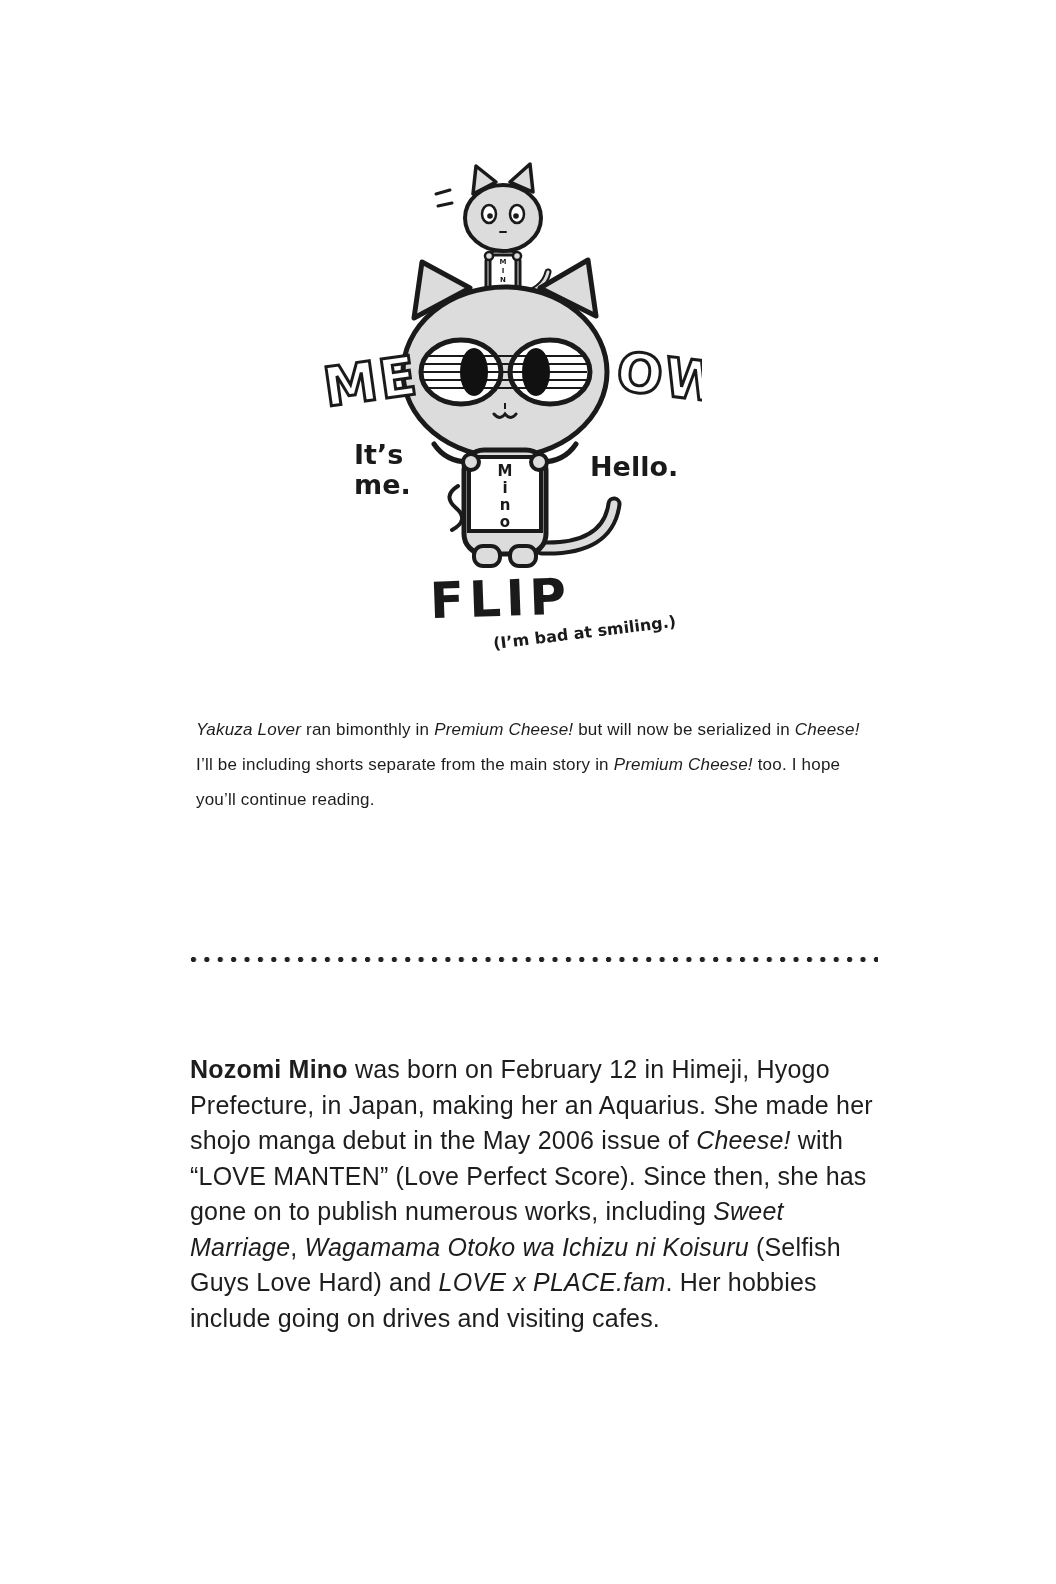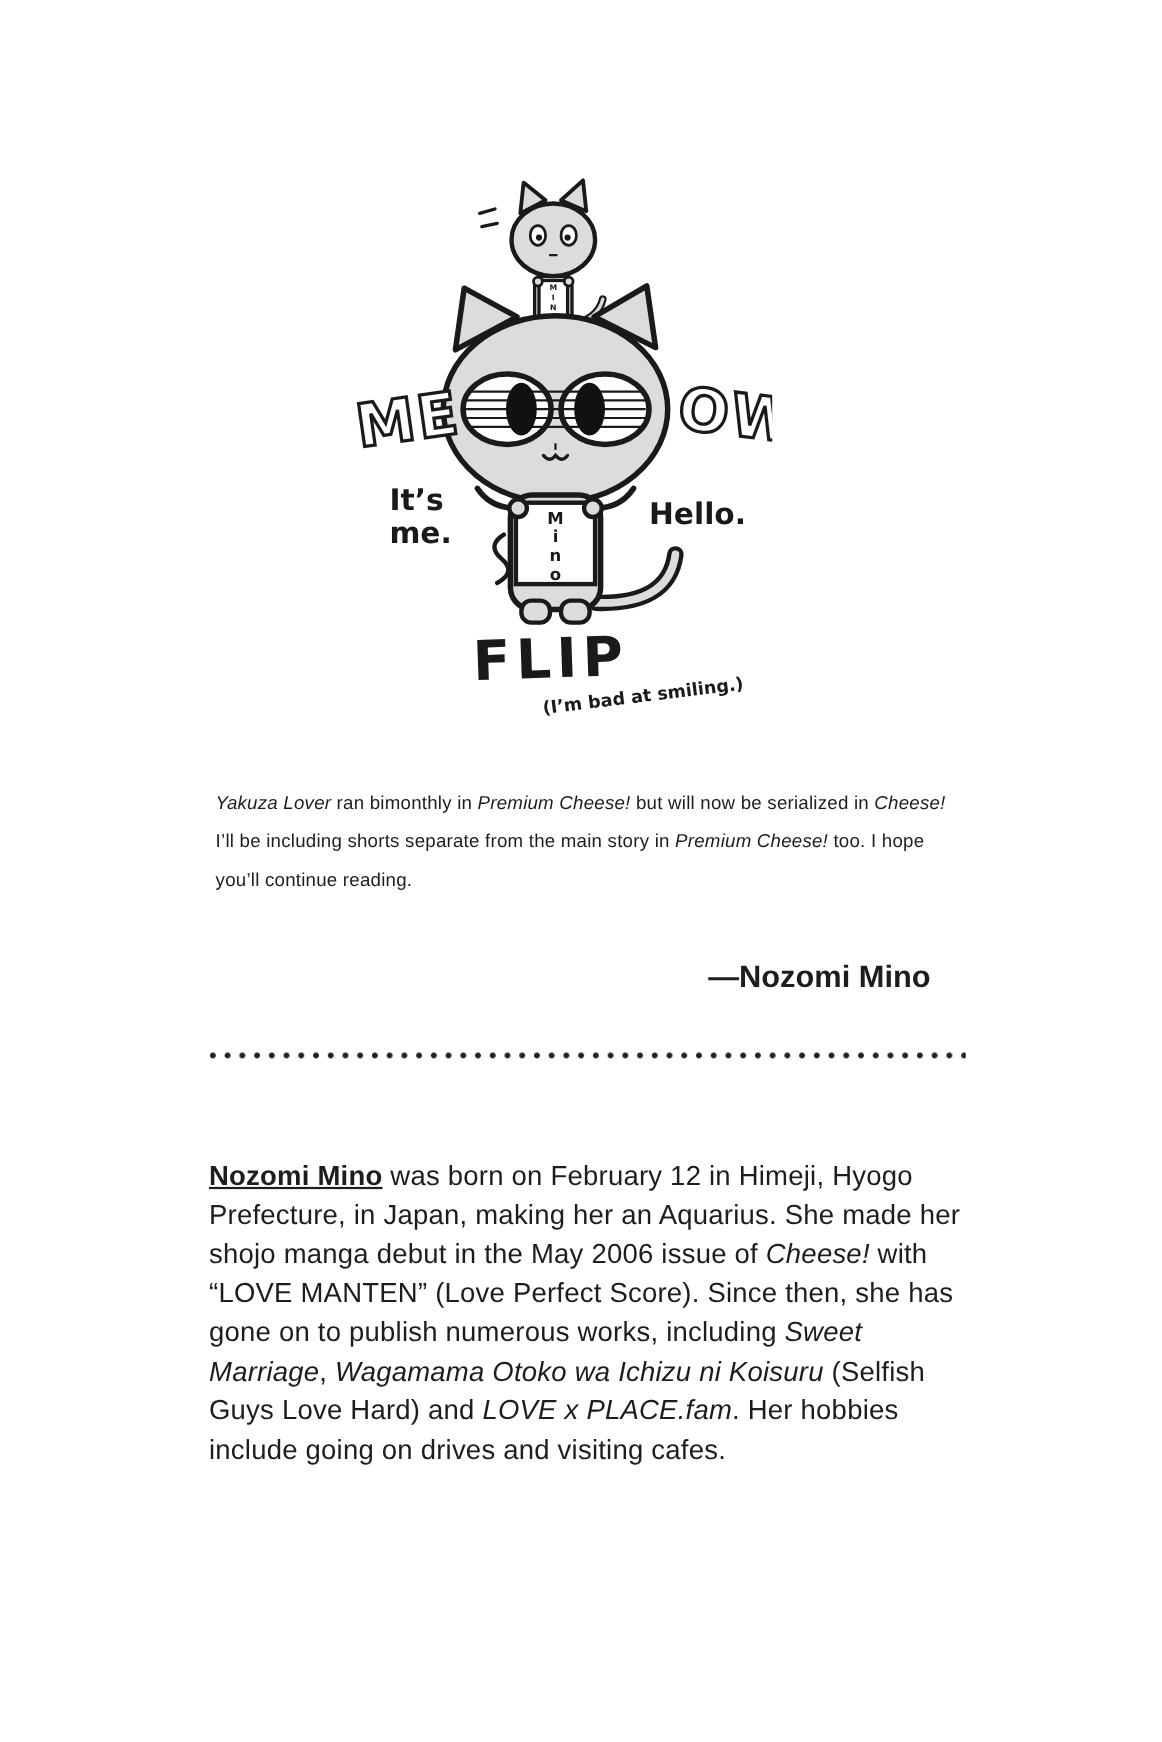--- a/index.html
+++ b/index.html
@@ -52,21 +52,21 @@
   }
   .bio {
     position: absolute;
     left: 190px;
     top: 1027px;
     width: 700px;
     font-size: 25px;
     line-height: 35.5px;
     letter-spacing: 0.2px;
   }
-  .bio strong { font-weight: bold; text-decoration: underline; }
+  .bio strong { font-weight: bold; }
 </style>
 </head>
 <body>
 
 <div class="page">
 
   <svg class="illustration" viewBox="0 0 384 500">
 
     <g stroke="#1a1a1a" stroke-width="3" stroke-linecap="round">
       <line x1="118" y1="38" x2="132" y2="34"></line>
@@ -148,19 +148,18 @@
     <text class="comic-text" x="36" y="308" font-size="27">It’s</text>
     <text class="comic-text" x="36" y="338" font-size="27">me.</text>
     <text class="comic-text" x="272" y="320" font-size="27">Hello.</text>
 
     <text class="comic-text" x="112" y="460" font-size="50" letter-spacing="5" transform="rotate(-2 180 445)">FLIP</text>
     <text class="comic-text" x="175" y="484" font-size="16" transform="rotate(-7 250 480)">(I’m bad at smiling.)</text>
   </svg>
 
   <p class="afterword"><em>Yakuza Lover</em><span> ran bimonthly in </span><em>Premium Cheese!</em><span> but will now be serialized in </span><em>Cheese!</em><span> I’ll be including shorts separate from the main story in </span><em>Premium Cheese!</em><span> too. I hope you’ll continue reading.</span></p>
 
-  <div class="signature">—Nozomi Mino</div>
 
   <div class="divider"></div>
 
   <p class="bio"><strong>Nozomi Mino</strong><span> was born on February 12 in Himeji, Hyogo Prefecture, in Japan, making her an Aquarius. She made her shojo manga debut in the May 2006 issue of </span><em>Cheese!</em><span> with “LOVE MANTEN” (Love Perfect Score). Since then, she has gone on to publish numerous works, including </span><em>Sweet Marriage</em><span>, </span><em>Wagamama Otoko wa Ichizu ni Koisuru</em><span> (Selfish Guys Love Hard) and </span><em>LOVE x PLACE.fam</em><span>. Her hobbies include going on drives and visiting cafes.</span></p>
 
 </div>
 
 </body></html>

